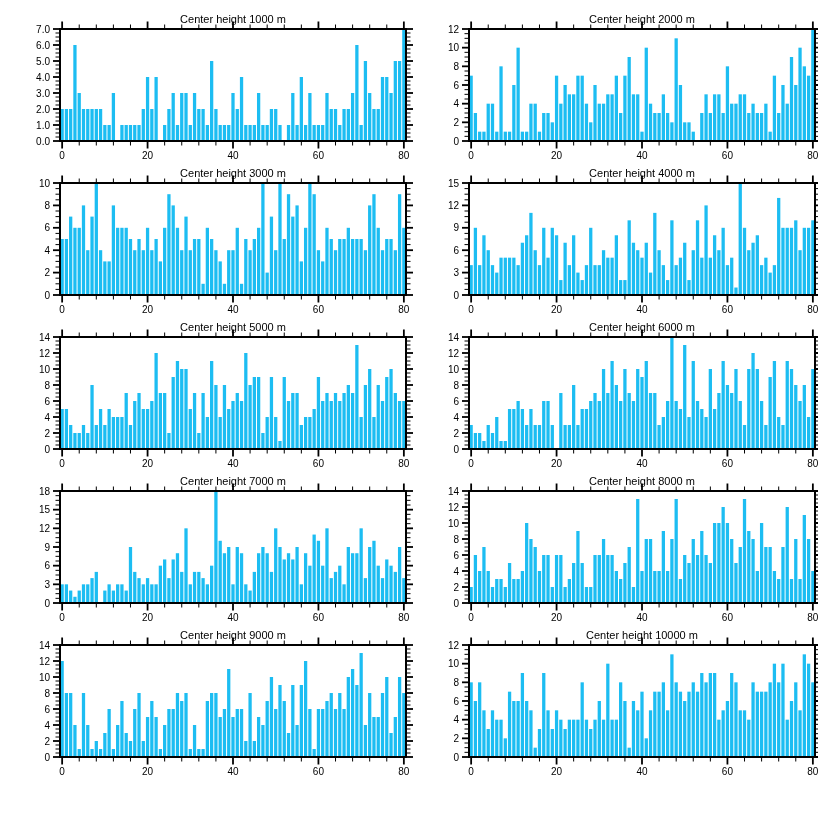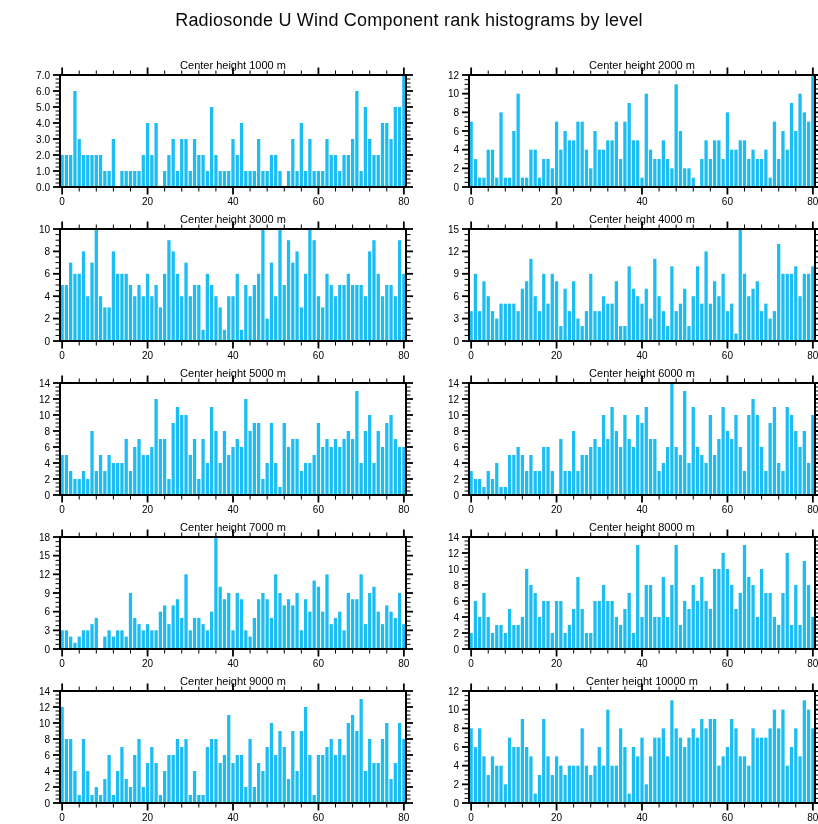--- a/index.html
+++ b/index.html
@@ -41,21 +41,20 @@
     font-family: "Liberation Sans", sans-serif;
     fill: #000000;
   }
   svg .sub-title { font-size: 11px; }
   svg .tick-label { font-size: 10px; }
 </style>
 </head>
 <body>
 
 <div id="page">
-  <h1 id="main-title">Radiosonde U Wind Component rank histograms by level</h1>
   <div id="charts">
     <figure class="subplot"><svg width="409" height="154" viewBox="0 0 409 154">
           <text class="sub-title" x="221" y="11" text-anchor="middle">Center height 1000 m</text>
           <g>
             <rect x="48.50" y="97.00" width="3.27" height="32.00" fill="#1cbdf2"></rect>
             <rect x="52.77" y="97.00" width="3.27" height="32.00" fill="#1cbdf2"></rect>
             <rect x="57.04" y="97.00" width="3.27" height="32.00" fill="#1cbdf2"></rect>
             <rect x="61.31" y="33.00" width="3.27" height="96.00" fill="#1cbdf2"></rect>
             <rect x="65.59" y="81.00" width="3.27" height="48.00" fill="#1cbdf2"></rect>
             <rect x="69.86" y="97.00" width="3.27" height="32.00" fill="#1cbdf2"></rect>

